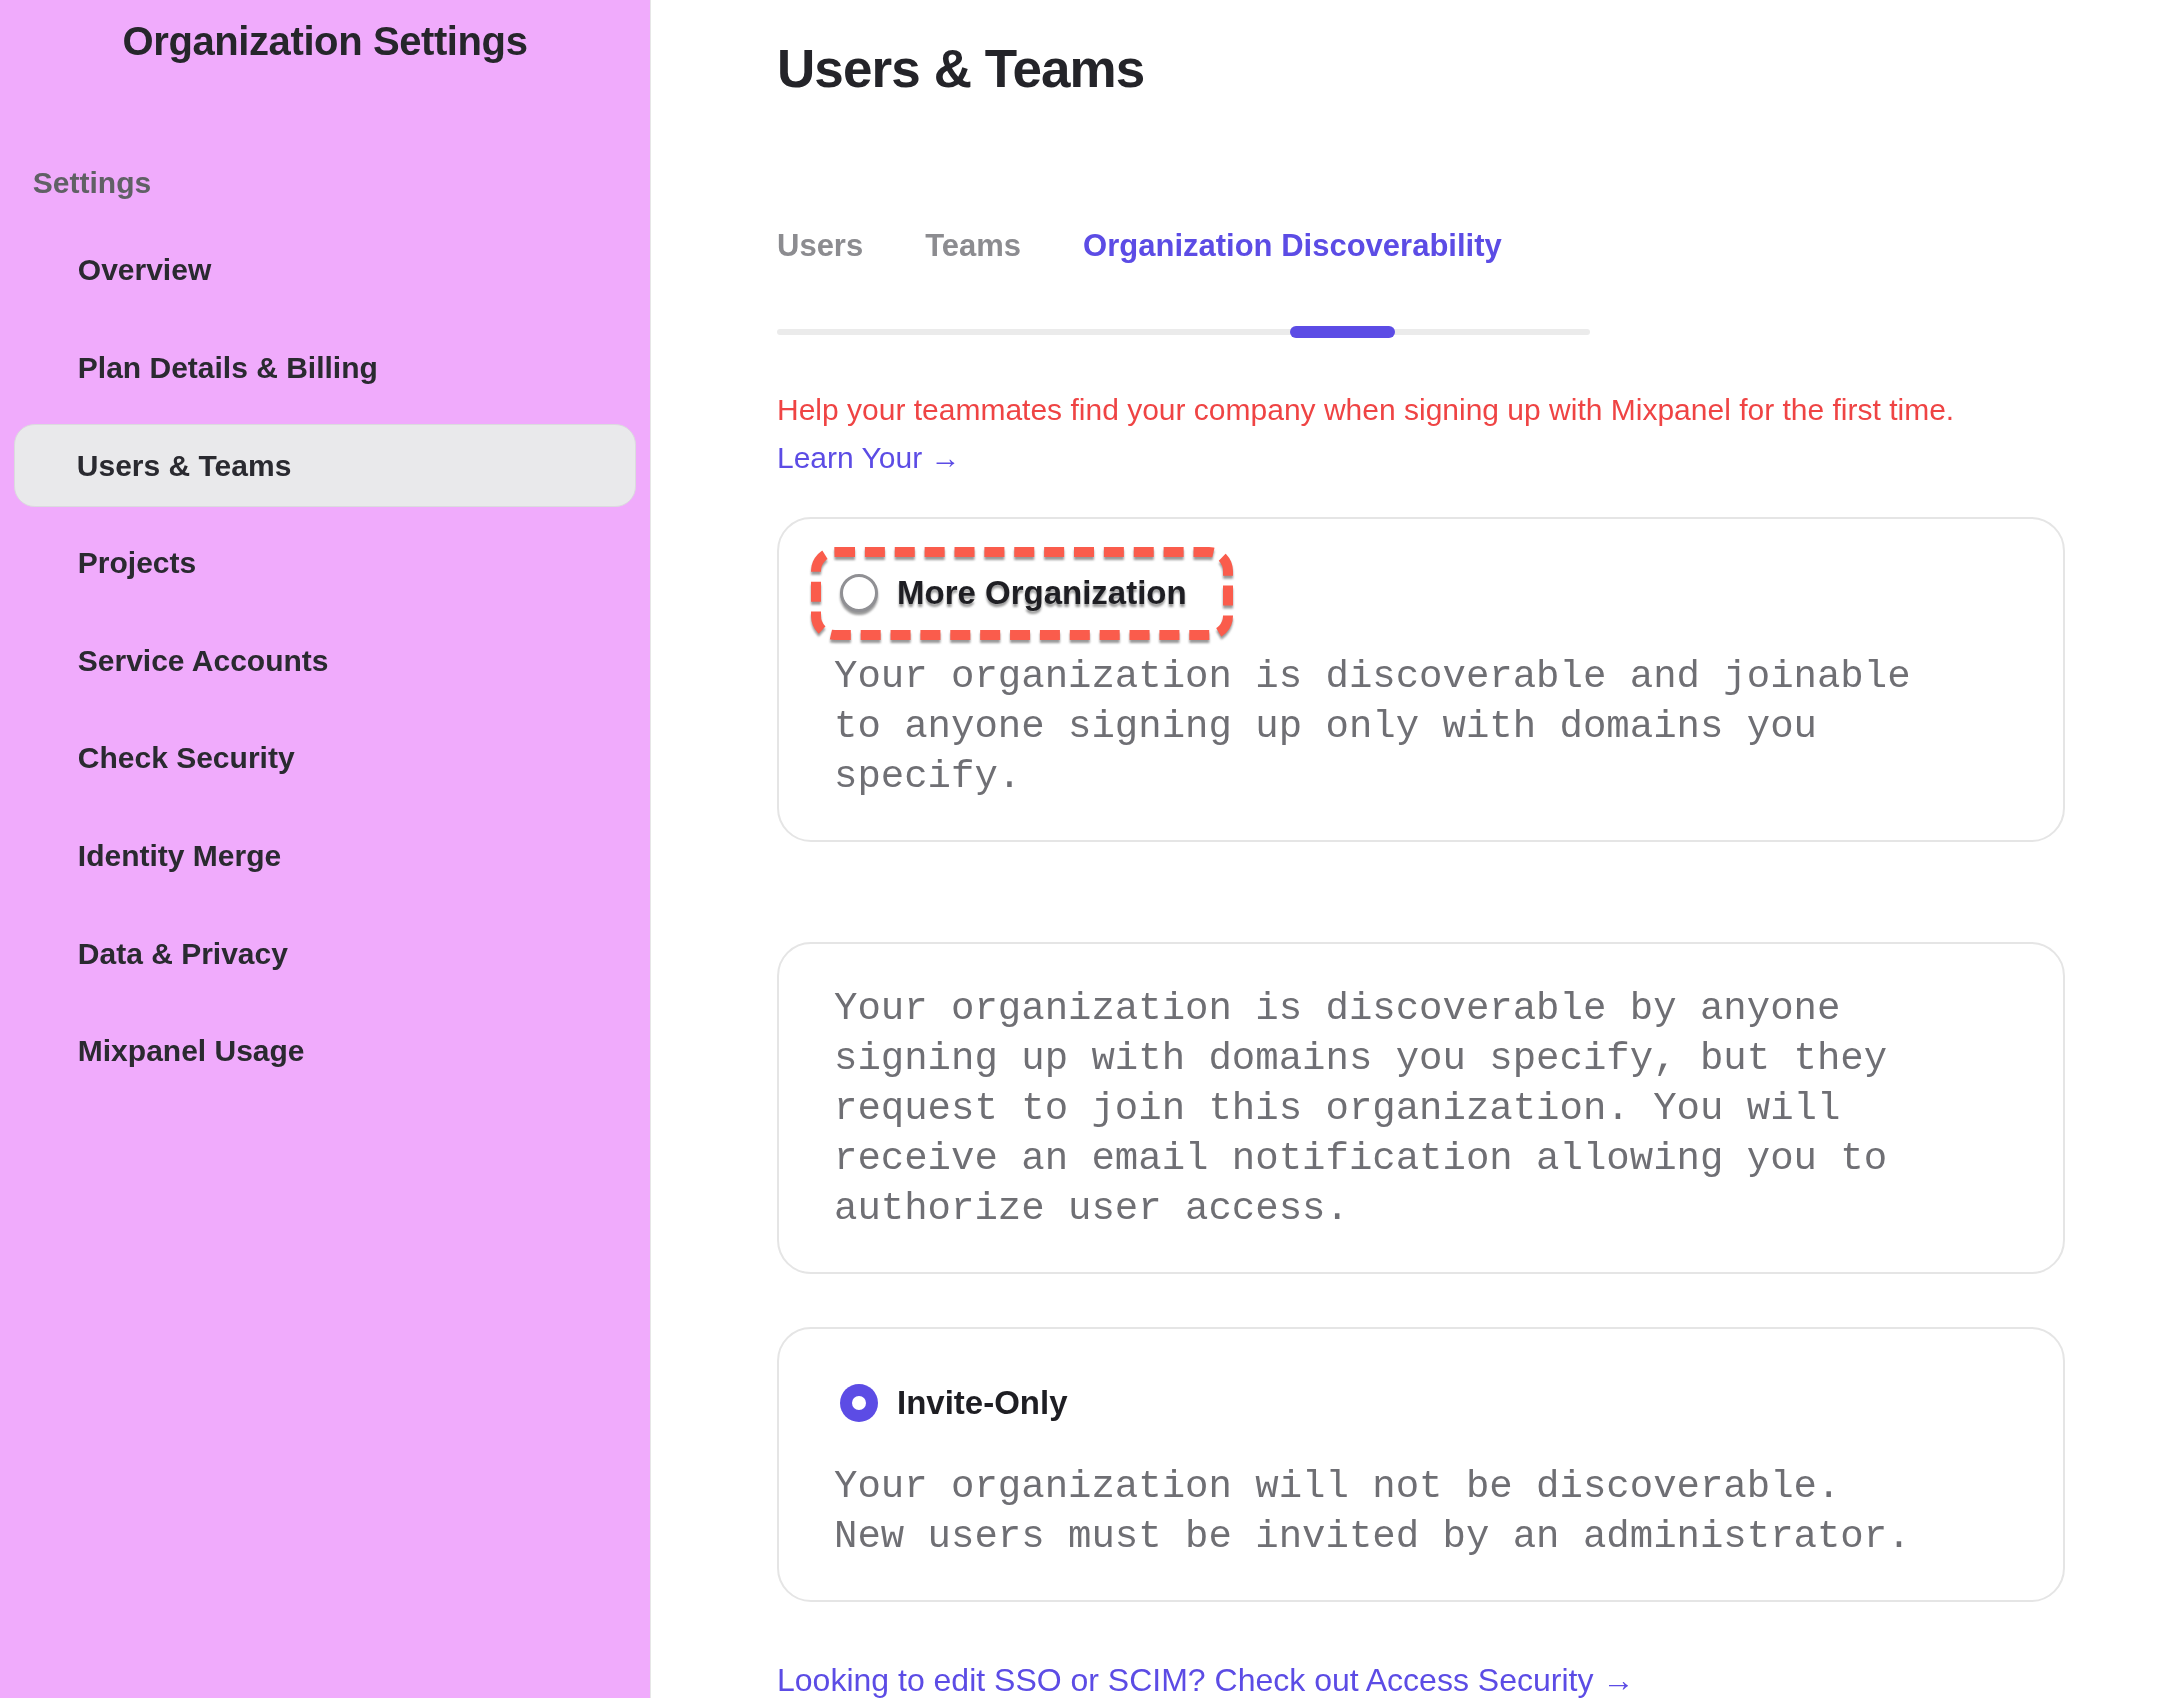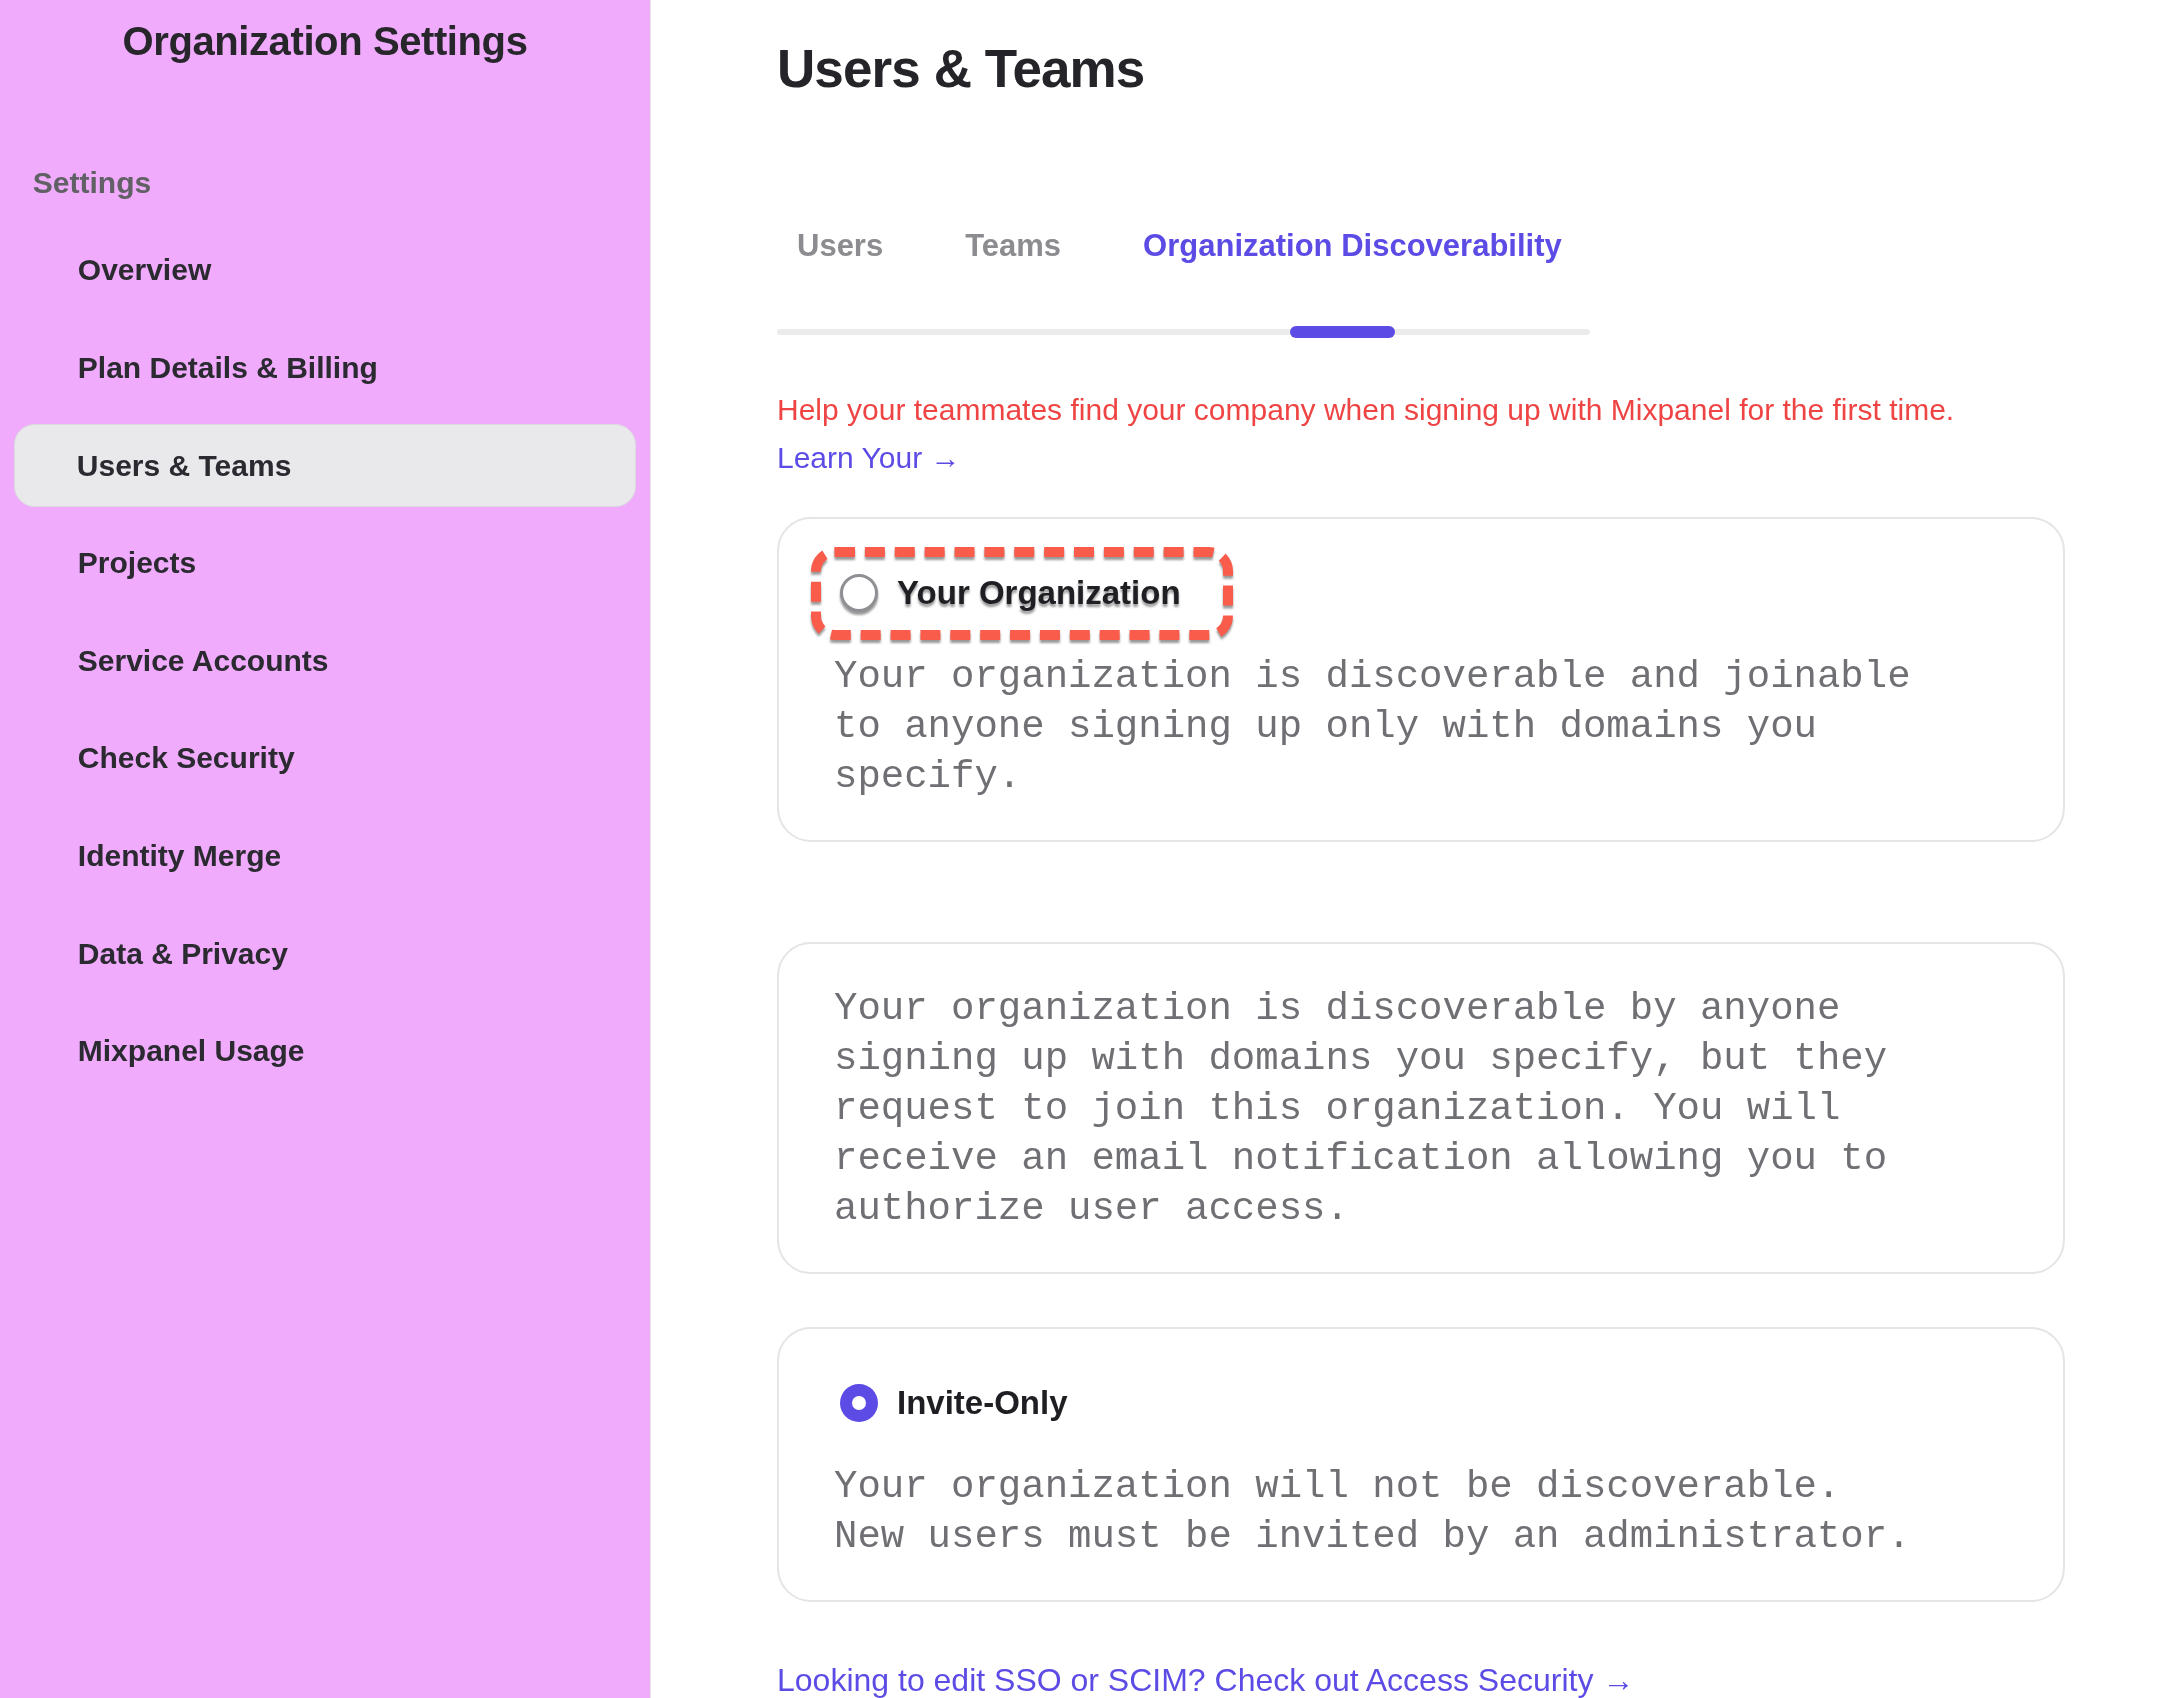--- a/index.html
+++ b/index.html
@@ -39,21 +39,21 @@
   
   main { flex:1; padding:22.4px 117px 0 126px; }
   .page-title {
     margin:15.5px 0 0 0;
     font-size:53px; font-weight:700; color:#242429; letter-spacing:-0.9px;
   }
   .tabs {
     display:flex; gap:62px; margin-top:129px;
     font-size:31px; font-weight:600; color:#8C8C90;
   }
-  .tab { cursor:pointer; white-space:nowrap;margin-left:20px; }
+  .tab { cursor:pointer; white-space:nowrap; }
   .tab.active { color:#5C4CE5; }
   .tab-track {
     position:relative; margin-top:65px;
     width:813px; height:6px; background:#EBEBEB; border-radius:3.4px;
   }
   .tab-indicator {
     position:absolute; left:513px; top:-3.4px;
     width:105px; height:12px; border-radius:6.9px; background:#5C4CE5;
   }
   .intro { margin:58px 0 0 0; font-size:30px; color:#ef4444; }
@@ -130,21 +130,21 @@
     <div class="tab-track">
       <div class="tab-indicator"></div>
     </div>
 
     <p class="intro">Help your teammates find your company when signing up with Mixpanel for the first time.</p>
     <a class="link">Learn Your →</a>
 
     <section class="card card-1">
       <div class="annotation">
         <span class="radio"></span>
-        <span class="opt-label">Your Organization</span>
+        <span class="opt-label">More Organization</span>
       </div>
       <p class="opt-desc">Your organization is discoverable and joinable to anyone signing up only with domains you specify.</p>
     </section>
 
     <section class="card card-2">
       <p class="opt-desc">Your organization is discoverable by anyone signing up with domains you specify, but they request to join this organization. You will receive an email notification allowing you to authorize user access.</p>
     </section>
 
     <section class="card card-3">
       <div class="radio-row">

